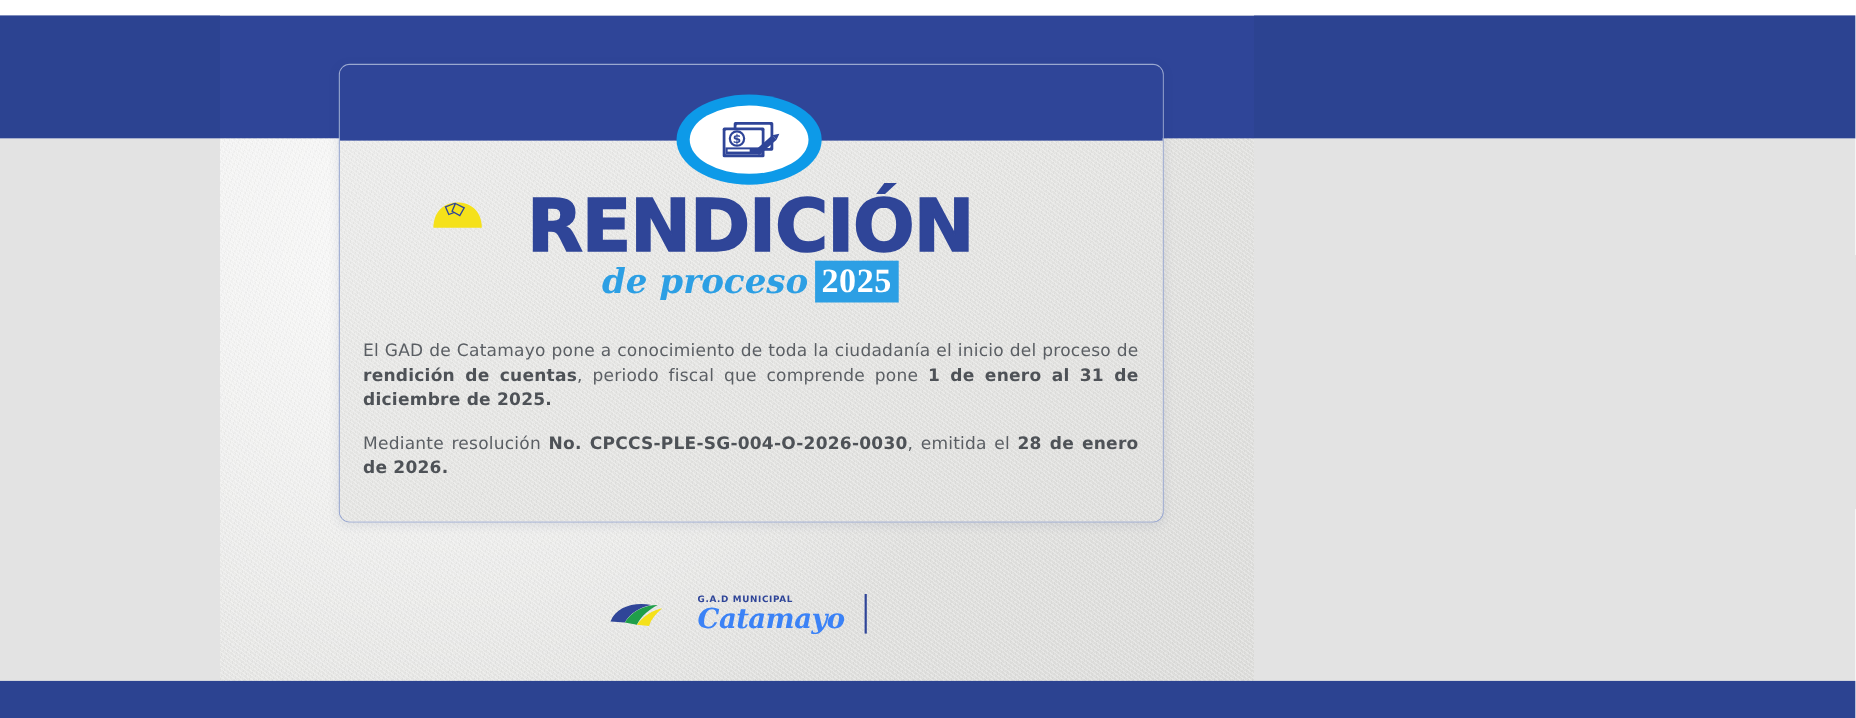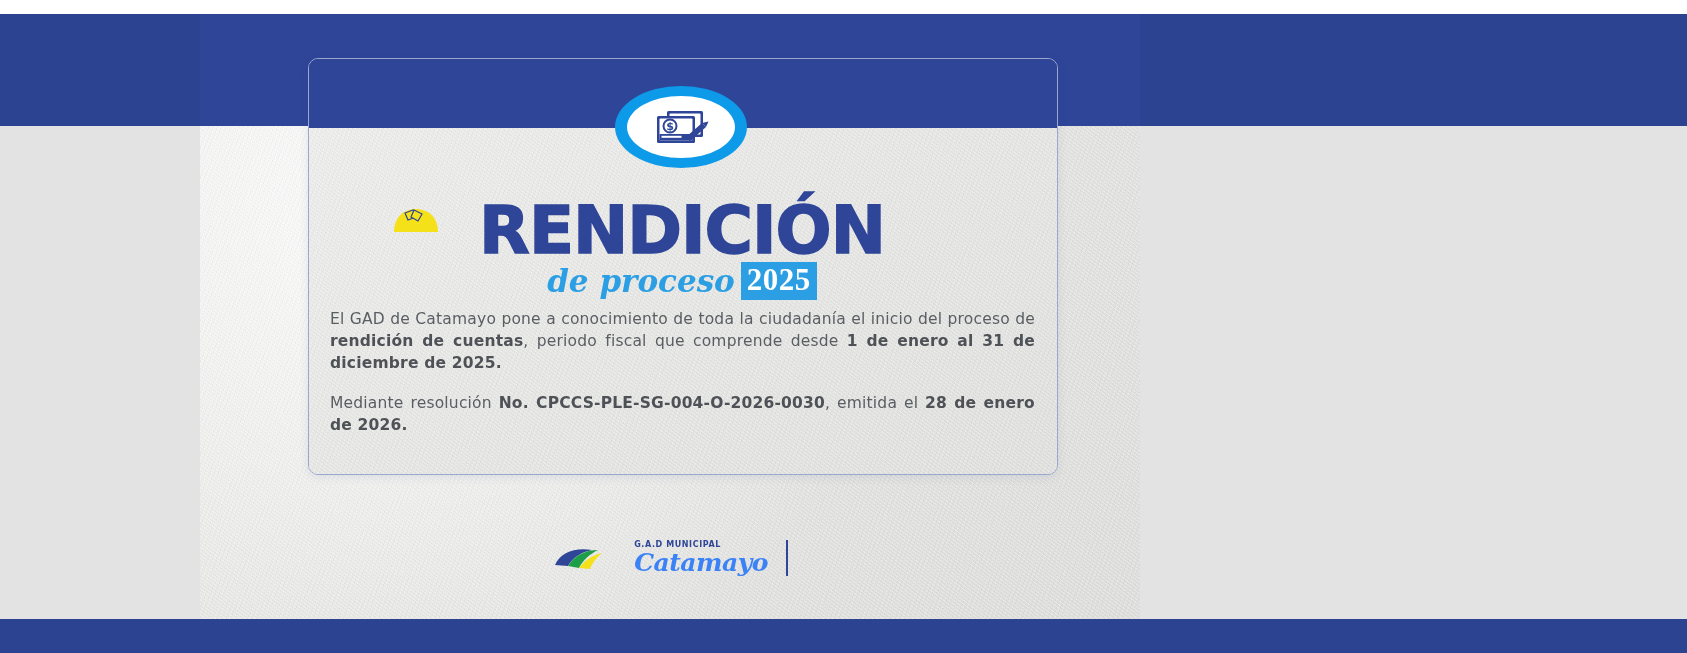--- a/index.html
+++ b/index.html
@@ -134,21 +134,21 @@
     display: flex;
     align-items: center;
     justify-content: center;
   }
   .badge svg { display: block; }
 
   
   .headline {
     position: absolute;
     left: 308px;
-    top: 198px;
+    top: 173px;
     width: 748px;
     text-align: center;
     z-index: 5;
   }
   .hat {
     position: absolute;
     left: 84px;
     top: 8px;
     width: 48px;
     height: 30px;
@@ -346,21 +346,21 @@
       <path d="M22 4 L30 8 L26 15 L19 11 Z" fill="#f5e11a" stroke="#2f4598" stroke-width="1.2"></path>
     </svg>
     <div class="title-main">RENDICIÓN</div>
     <div class="subtitle-row">
       <span class="subtitle-text">de proceso</span>
       <span class="subtitle-year">2025</span>
     </div>
   </div>
 
   <div class="copy">
-    <p class="para"><span>El GAD de Catamayo pone a conocimiento de toda la ciudadanía el inicio del proceso de </span><b>rendición de cuentas</b><span>, periodo fiscal que comprende desde </span><b>1 de enero al 31 de diciembre de 2025.</b></p>
+    <p class="para"><span>El GAD de Catamayo pone a conocimiento de toda la ciudadanía el inicio del proceso de </span><b>rendición de cuentas</b><span>, periodo fiscal que comprende pone </span><b>1 de enero al 31 de diciembre de 2025.</b></p>
     <p class="para"><span>Mediante resolución </span><b>No. CPCCS-PLE-SG-004-O-2026-0030</b><span>, emitida el </span><b>28 de enero de 2026.</b></p>
   </div>
 
   <div class="footer">
     <div class="logo-gad">
       <svg width="62" height="38" viewBox="0 0 62 38">
         <path d="M3 26 C8 13 24 8 40 11 C30 13 21 18 16 27 Z" fill="#2f4598"></path>
         <path d="M16 27 C22 17 33 11 46 11 C38 15 31 21 27 29 Z" fill="#1f9e4a"></path>
         <path d="M27 29 C33 21 41 16 50 14 C44 19 40 24 38 30 Z" fill="#f5e11a"></path>
       </svg>

